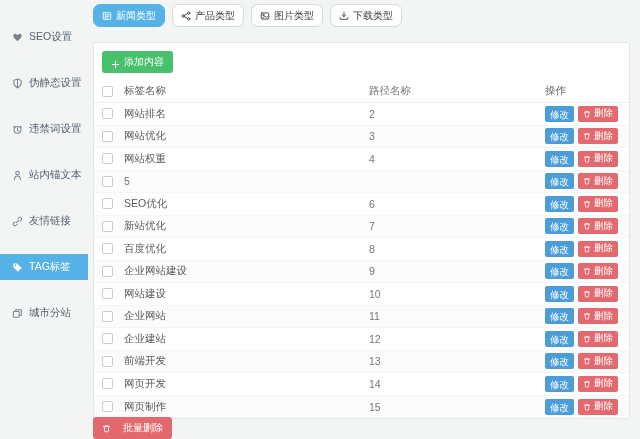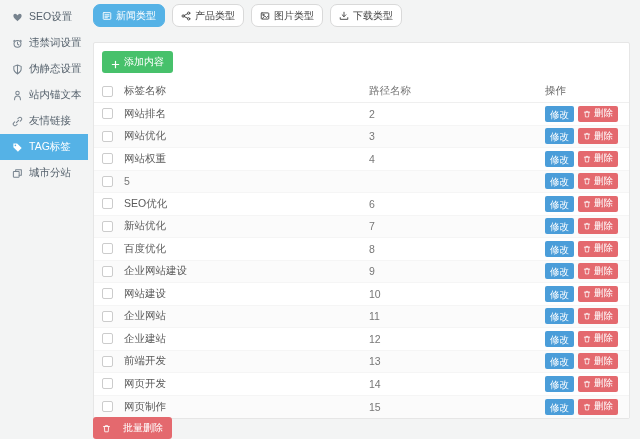--- a/index.html
+++ b/index.html
@@ -1,21 +1,21 @@
 <!DOCTYPE html>
 <html><head>
 <meta charset="utf-8">
 <style>
   * { margin:0; padding:0; box-sizing:border-box; }
   html,body { width:640px; height:439px; overflow:hidden; }
   body { background:#f3f4f4; font-family:"Liberation Sans","DejaVu Sans",sans-serif; position:relative; color:#555; }
 
   
   .sidebar { position:absolute; left:0; top:0; width:88px; height:100%; padding-top:4px; }
-  .side-item { display:flex; align-items:center; height:26px; padding-left:11px; font-size:10.5px; color:#55616c; cursor:pointer; white-space:nowrap; }
+  .side-item { display:flex; align-items:center; height:26px; padding-left:11px; font-size:10.5px; color:#55616c; cursor:pointer; white-space:nowrap;margin-top:20px; }
   .side-item .ico { width:12px; height:12px; margin-right:6px; display:flex; align-items:center; justify-content:center; color:#77838e; flex:0 0 12px; }
   .side-item.active { background:#55b2e6; color:#fff; }
   .side-item.active .ico { color:#fff; }
   .ico svg { width:11px; height:11px; stroke:currentColor; fill:none; stroke-width:1.1; stroke-linecap:round; stroke-linejoin:round; }
 
   
   .tabs { position:absolute; left:93px; top:4px; display:flex; gap:7px; }
   .tab { display:inline-flex; align-items:center; gap:4px; font-size:10px; color:#444; background:#fff; border:1px solid #d9d9d9; border-radius:7px; padding:0 8px; height:23px; cursor:pointer; white-space:nowrap; }
   .tab svg { width:10px; height:10px; stroke:currentColor; fill:none; stroke-width:1.1; stroke-linecap:round; stroke-linejoin:round; }
   .tab.active { background:#55b2e6; border-color:#55b2e6; color:#fff; }
@@ -64,33 +64,33 @@
     <span class="ico">
         <svg viewBox="0 0 12 12">
           <path d="M6 10 C6 10 1.5 7 1.5 4.2 C1.5 2.7 2.7 1.8 4 2.1 C5 2.3 5.7 3.1 6 3.7 C6.3 3.1 7 2.3 8 2.1 C9.3 1.8 10.5 2.7 10.5 4.2 C10.5 7 6 10 6 10 Z" fill="currentColor" stroke="none"></path>
         </svg>
       </span>
     <span>SEO设置</span>
   </div>
   <div class="side-item">
     <span class="ico">
         <svg viewBox="0 0 12 12">
+          <path d="M6 1.2 L10 2.6 V5.8 C10 8.6 6.8 10.3 6 10.8 C5.2 10.3 2 8.6 2 5.8 V2.6 Z M6 1.2 V10.8"></path>
+        </svg>
+      </span>
+    <span>伪静态设置</span>
+  </div>
+  <div class="side-item">
+    <span class="ico">
+        <svg viewBox="0 0 12 12">
           <circle cx="6" cy="6.4" r="3.8"></circle>
           <path d="M6 4.4 V6.6 L7.5 7.6 M2.7 2.6 L1.8 3.5 M9.3 2.6 L10.2 3.5"></path>
         </svg>
       </span>
     <span>违禁词设置</span>
-  </div>
-  <div class="side-item">
-    <span class="ico">
-        <svg viewBox="0 0 12 12">
-          <path d="M6 1.2 L10 2.6 V5.8 C10 8.6 6.8 10.3 6 10.8 C5.2 10.3 2 8.6 2 5.8 V2.6 Z M6 1.2 V10.8"></path>
-        </svg>
-      </span>
-    <span>伪静态设置</span>
   </div>
   <div class="side-item">
     <span class="ico">
         <svg viewBox="0 0 12 12">
           <circle cx="6" cy="3.3" r="1.9"></circle>
           <path d="M2.8 10.5 C2.8 7.9 4.2 6.6 6 6.6 C7.8 6.6 9.2 7.9 9.2 10.5"></path>
         </svg>
       </span>
     <span>站内锚文本</span>
   </div>

